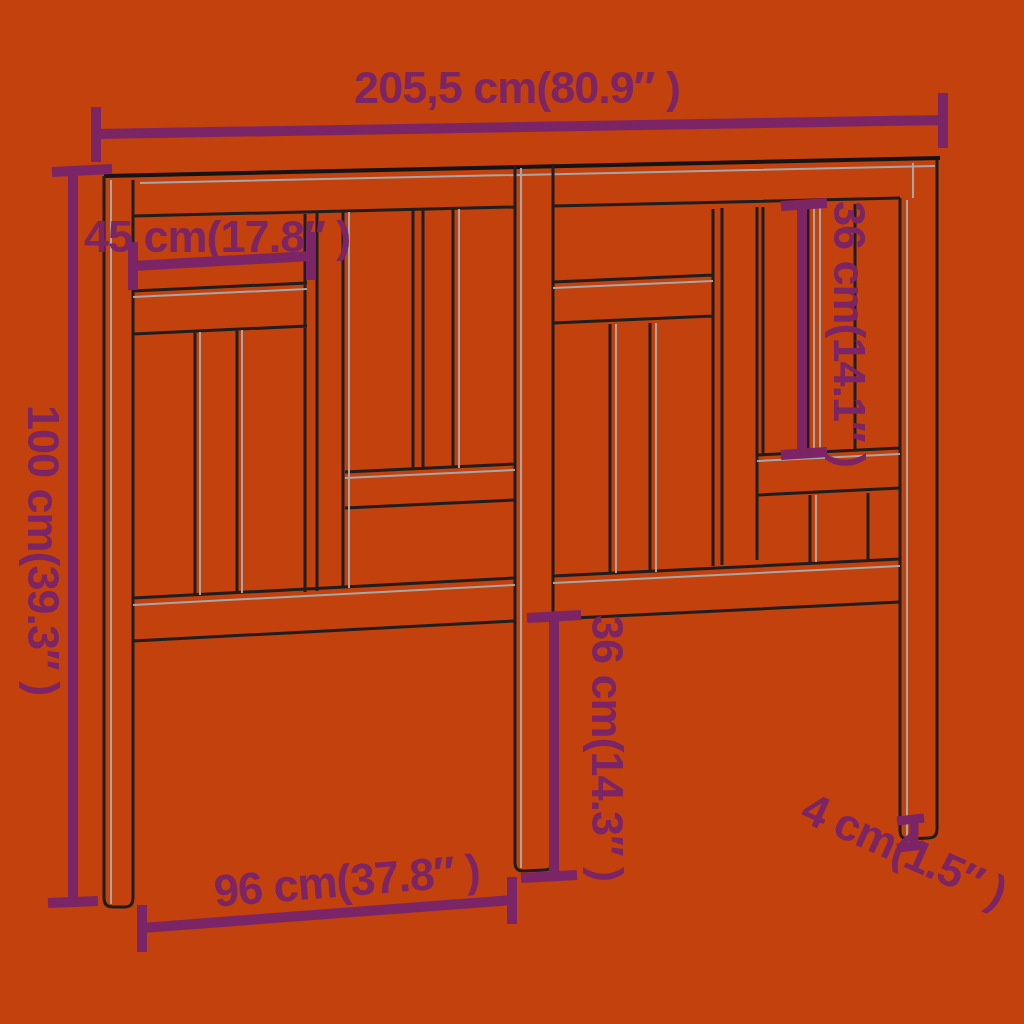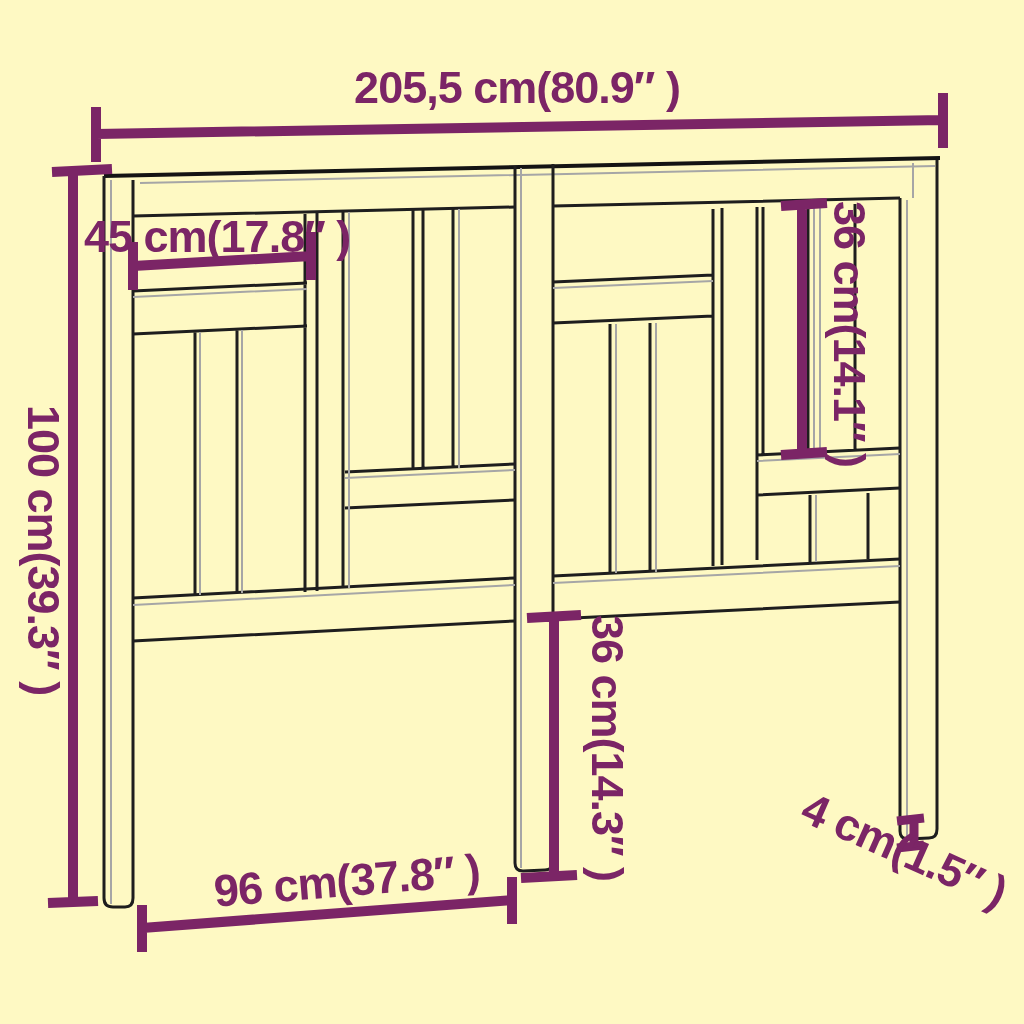--- a/index.html
+++ b/index.html
@@ -1,16 +1,16 @@
 <!DOCTYPE html>
 <html><head>
 <meta charset="utf-8">
 <style>
   html,body{margin:0;padding:0;background:#fff}
-  .stage{position:relative;width:1024px;height:1024px;background:#fef9c3;overflow:hidden}
+  .stage{position:relative;width:1024px;height:1024px;background:#c2410c;overflow:hidden}
   svg{display:block}
   .ld{stroke:#1e1e1e;stroke-width:3;fill:none;stroke-linejoin:round}
   .ld4{stroke:#141414;stroke-width:4;fill:none;stroke-linejoin:round}
   .ll{stroke:#a6a6a6;stroke-width:2;fill:none}
   .dim-stroke{fill:none;stroke:#7B2566}
   .w10{stroke-width:10}
   .w9{stroke-width:9}
   .dim-text{
     font-family:"Liberation Sans",sans-serif;
     font-weight:700;

